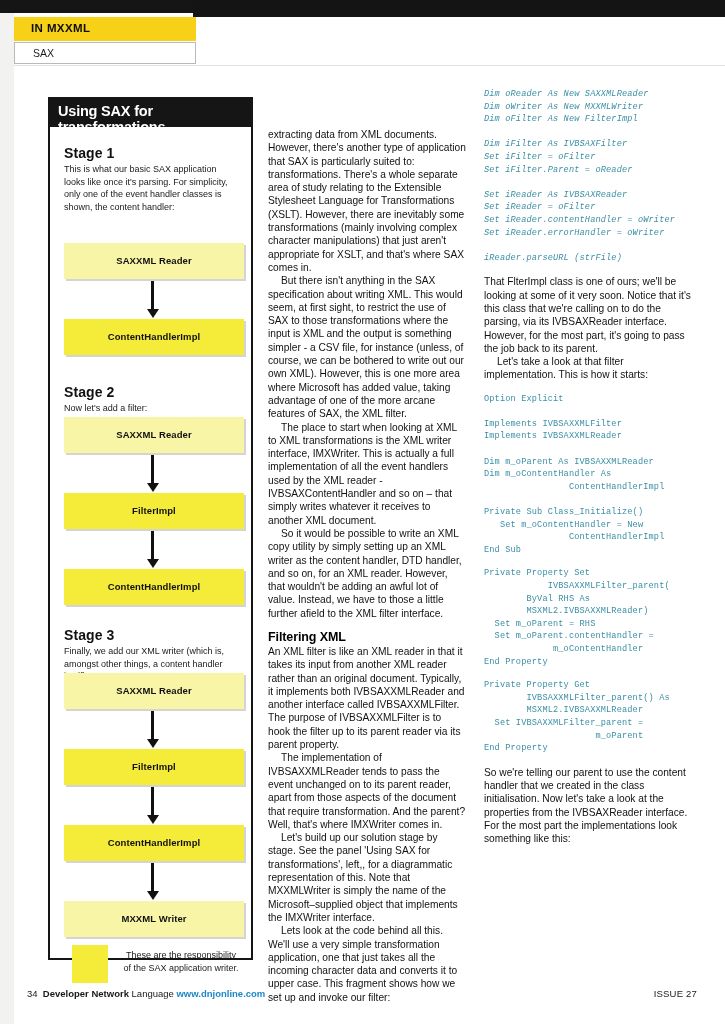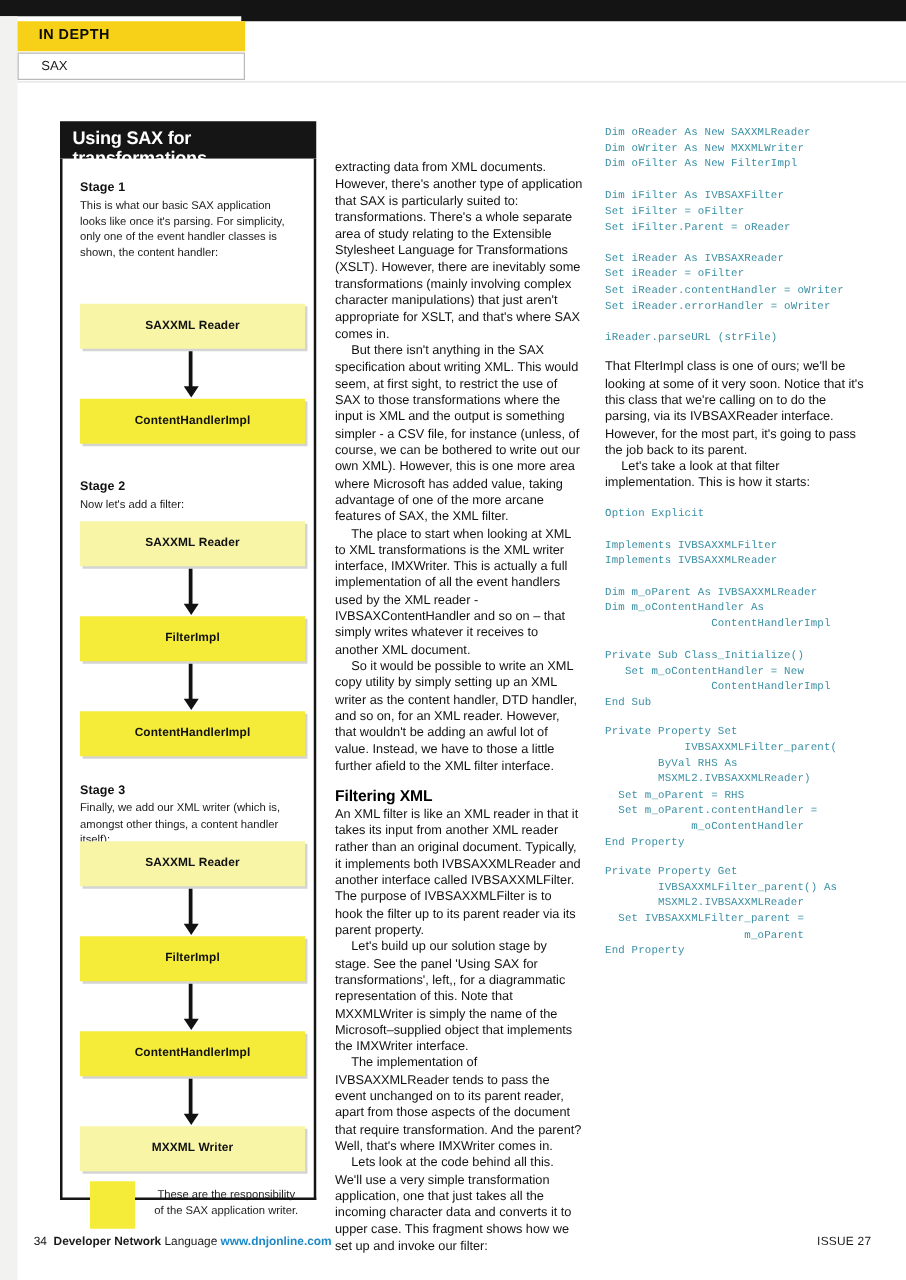--- a/index.html
+++ b/index.html
@@ -100,21 +100,21 @@
     box-sizing: border-box;
     background: #fff;
     position: relative;
   }
   .stage {
     position: absolute;
     left: 14px;
     width: 176px;
   }
   .stage-head {
-    font-size: 10px;
+    font-size: 14px;
     font-weight: bold;
     color: #111;
     margin: 0 0 2px 0;
     letter-spacing: 0.1px;
   }
   .stage-desc {
     font-size: 9px;
     line-height: 12.6px;
     color: #1a1a1a;
     margin: 0;
@@ -239,21 +239,21 @@
   }
 </style>
 </head>
 <body>
 
 <div class="top-bleed"></div>
 <div class="top-bleed-right"></div>
 <div class="page-edge-left"></div>
 
 <div class="hdr-tab-indepth">
-  <span>IN DEPTH</span>
+  <span>IN MXXML</span>
 </div>
 <div class="hdr-tab-sax">
   <span>SAX</span>
 </div>
 <div class="hdr-rule"></div>
 
 <div class="panel">
   <div class="panel-title">
     <span>Using SAX for transformations</span>
   </div>
@@ -312,27 +312,27 @@
   </div>
 </div>
 
 <div class="col col-mid">
   <p>extracting data from XML documents. However, there's another type of application that SAX is particularly suited to: transformations. There's a whole separate area of study relating to the Extensible Stylesheet Language for Transformations (XSLT). However, there are inevitably some transformations (mainly involving complex character manipulations) that just aren't appropriate for XSLT, and that's where SAX comes in.</p>
   <p class="ind">But there isn't anything in the SAX specification about writing XML. This would seem, at first sight, to restrict the use of SAX to those transformations where the input is XML and the output is something simpler - a CSV file, for instance (unless, of course, we can be bothered to write out our own XML). However, this is one more area where Microsoft has added value, taking advantage of one of the more arcane features of SAX, the XML filter.</p>
   <p class="ind">The place to start when looking at XML to XML transformations is the XML writer interface, IMXWriter. This is actually a full implementation of all the event handlers used by the XML reader - IVBSAXContentHandler and so on – that simply writes whatever it receives to another XML document.</p>
   <p class="ind">So it would be possible to write an XML copy utility by simply setting up an XML writer as the content handler, DTD handler, and so on, for an XML reader. However, that wouldn't be adding an awful lot of value. Instead, we have to those a little further afield to the XML filter interface.</p>
   <h3>Filtering XML</h3>
   <p>An XML filter is like an XML reader in that it takes its input from another XML reader rather than an original document. Typically, it implements both IVBSAXXMLReader and another interface called IVBSAXXMLFilter. The purpose of IVBSAXXMLFilter is to hook the filter up to its parent reader via its parent property.</p>
+  <p class="ind">The implementation of IVBSAXXMLReader tends to pass the event unchanged on to its parent reader, apart from those aspects of the document that require transformation. And the parent? Well, that's where IMXWriter comes in.</p>
   <p class="ind">Let's build up our solution stage by stage. See the panel 'Using SAX for transformations', left,, for a diagrammatic representation of this. Note that MXXMLWriter is simply the name of the Microsoft–supplied object that implements the IMXWriter interface.</p>
-  <p class="ind">The implementation of IVBSAXXMLReader tends to pass the event unchanged on to its parent reader, apart from those aspects of the document that require transformation. And the parent? Well, that's where IMXWriter comes in.</p>
   <p class="ind">Lets look at the code behind all this. We'll use a very simple transformation application, one that just takes all the incoming character data and converts it to upper case. This fragment shows how we set up and invoke our filter:</p>
 </div>
 
 <div class="col col-right">
-  <pre class="code" style="margin-top:12px;">Dim oReader As New SAXXMLReader
+  <pre class="code" style="margin-top:0;font-style:italic;">Dim oReader As New SAXXMLReader
 Dim oWriter As New MXXMLWriter
 Dim oFilter As New FilterImpl
 
 Dim iFilter As IVBSAXFilter
 Set iFilter = oFilter
 Set iFilter.Parent = oReader
 
 Set iReader As IVBSAXReader
 Set iReader = oFilter
 Set iReader.contentHandler = oWriter
@@ -361,20 +361,21 @@
   Set m_oParent = RHS
   Set m_oParent.contentHandler =
              m_oContentHandler
 End Property</pre>
   <pre class="code">Private Property Get
         IVBSAXXMLFilter_parent() As
         MSXML2.IVBSAXXMLReader
   Set IVBSAXXMLFilter_parent =
                      m_oParent
 End Property</pre>
+  <p>So we're telling our parent to use the content handler that we created in the class initialisation. Now let's take a look at the properties from the IVBSAXReader interface. For the most part the implementations look something like this:</p>
 </div>
 
 <div class="footer">
   <div class="foot-left">
     <span>34</span>&nbsp;
     <b>Developer Network</b><span> Language </span><span class="foot-url">www.dnjonline.com</span>
   </div>
   <div class="foot-right">ISSUE 27</div>
 </div>
 

